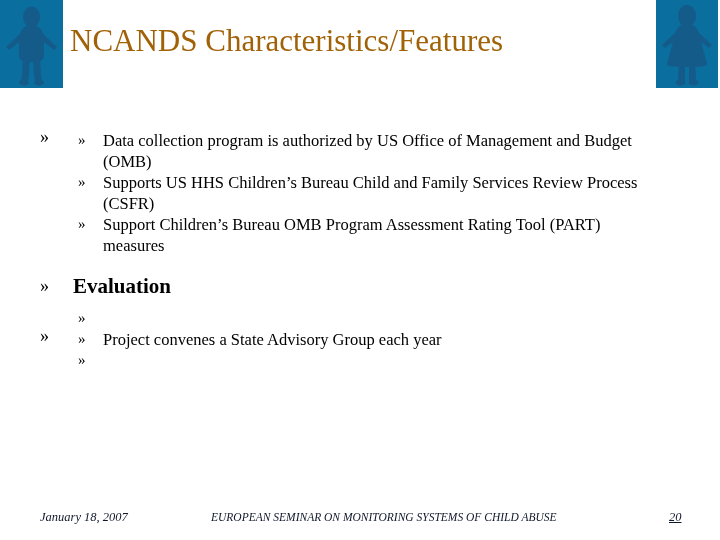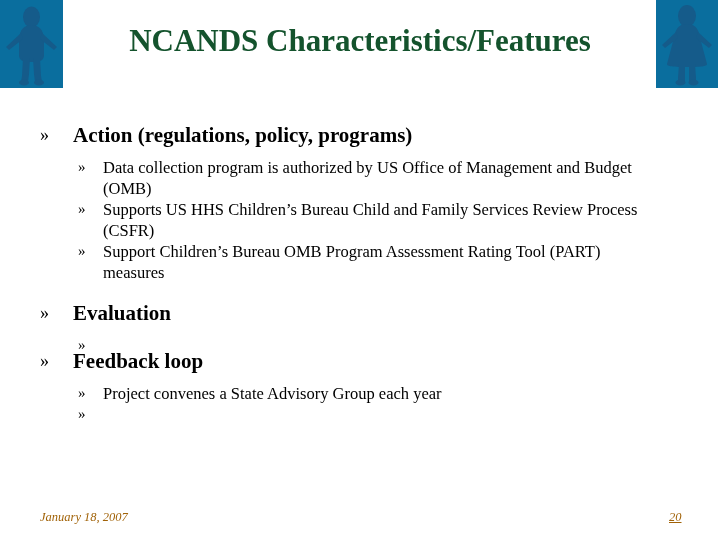--- a/index.html
+++ b/index.html
@@ -40,25 +40,25 @@
     width: 100%;
     height: 100%;
     display: block;
   }
 
   .slide-title {
     position: absolute;
     left: 70px;
     top: 22px;
     width: 580px;
-    text-align: center;
+    text-align: left;
     font-size: 31px;
     line-height: 38px;
-    color: #14532d;
-    font-weight: bold;
+    color: #a16207;
+    font-weight: normal;
     letter-spacing: 0px;
     white-space: nowrap;
   }
 
   
   .body-area {
     position: absolute;
     left: 0;
     top: 122px;
     width: 720px;
@@ -102,21 +102,21 @@
   .gap-section-sm { height: 13px; }
 
   
   .footer {
     position: absolute;
     left: 0;
     top: 508px;
     width: 712px;
     height: 24px;
     font-style: italic;
-    color: #a16207;
+    color: #0f172a;
   }
   .footer-date {
     position: absolute;
     left: 40px;
     top: 2px;
     font-size: 12.5px;
     white-space: nowrap;
   }
   .footer-center {
     position: absolute;
@@ -182,21 +182,20 @@
   </div>
 
   <div class="slide-title">NCANDS Characteristics/Features</div>
 </div>
 
 <div class="body-area">
 
   <div class="group">
     <div class="lvl1">
       <span class="marker">»</span>
-      <span>Action (regulations, policy, programs)</span>
     </div>
     <div class="gap-after-l1"></div>
     <div class="lvl2">
       <span class="marker">»</span>
       <span>Data collection program is authorized by US Office of Management and Budget (OMB)</span>
     </div>
     <div class="lvl2">
       <span class="marker">»</span>
       <span>Supports US HHS Children’s Bureau Child and Family Services Review Process (CSFR)</span>
     </div>
@@ -217,30 +216,30 @@
     <div class="lvl2">
       <span class="marker">»</span>
     </div>
   </div>
 
   <div class="gap-section-sm"></div>
 
   <div class="group">
     <div class="lvl1">
       <span class="marker">»</span>
-      <span>Feedback loop</span>
     </div>
     <div class="gap-after-l1"></div>
     <div class="lvl2">
       <span class="marker">»</span>
       <span>Project convenes a State Advisory Group each year</span>
     </div>
     <div class="lvl2">
       <span class="marker">»</span>
     </div>
   </div>
 
 </div>
 
 <div class="footer">
   <div class="footer-date">January 18, 2007</div>
+  <div class="footer-center">EUROPEAN SEMINAR ON MONITORING SYSTEMS OF CHILD ABUSE</div>
   <div class="footer-page">20</div>
 </div>
 
 </body></html>

